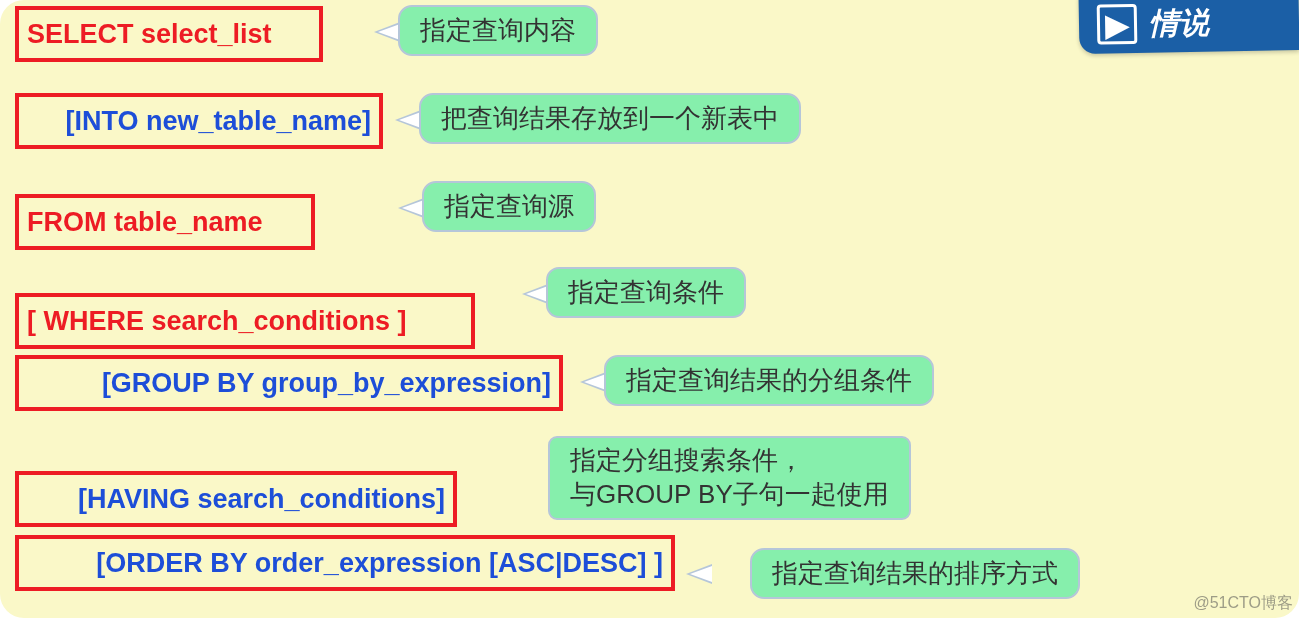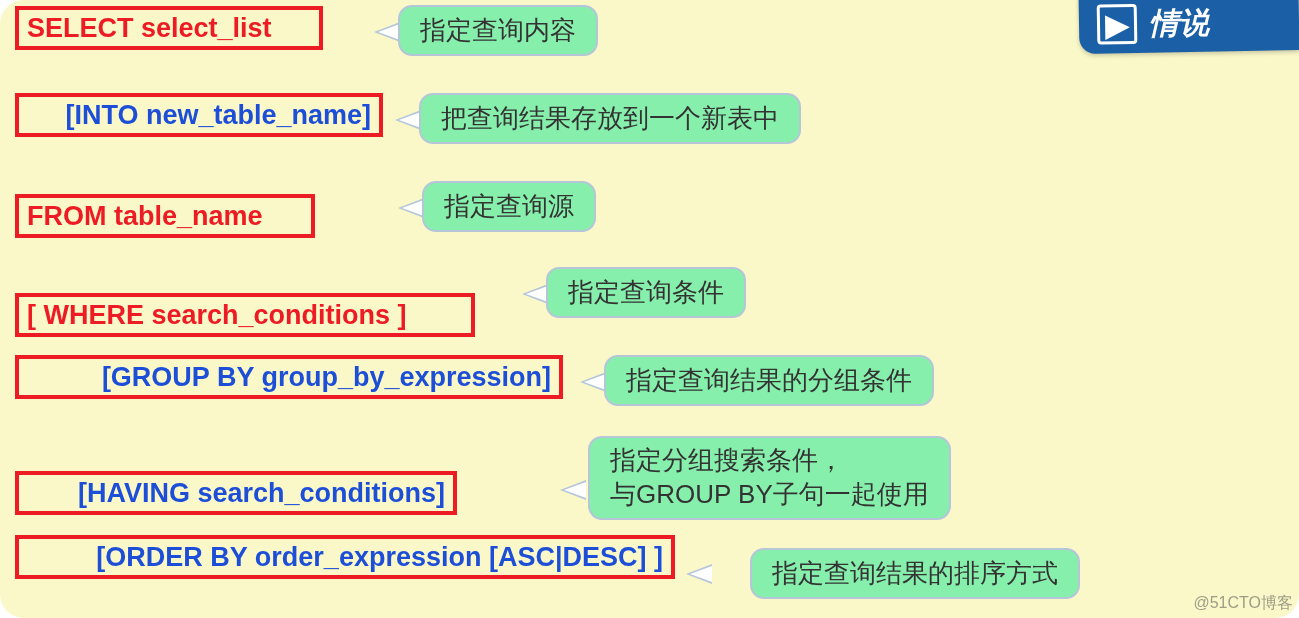--- a/index.html
+++ b/index.html
@@ -21,21 +21,21 @@
   .sql-box {
     position: absolute;
     border: 4px solid #ED1C24;
     background: transparent;
     font-weight: bold;
     font-size: 27px;
     display: flex;
     align-items: center;
     padding: 0 8px;
     box-sizing: border-box;
-    height: 44px;
+    height: 56px;
     white-space: nowrap;
   }
   .sql-red { color: #ED1C24; }
   .sql-blue { color: #1d4ed8; justify-content: flex-end; }
   .bubble {
     position: absolute;
     background: #86efac;
     border: 2px solid #B5C6D9;
     border-radius: 14px;
     font-size: 26px;
@@ -149,21 +149,21 @@
   </div>
   <div class="tail tail-left" style="left:580px; top:372px;"></div>
   <div class="bubble" style="left:604px; top:355px;">
     <span>指定查询结果的分组条件</span>
   </div>
 
   <div class="sql-box sql-blue" style="left:15px; top:443px; width:442px;margin-top:28px;">
     <span>[HAVING search_conditions]</span>
   </div>
   <div class="tail tail-left" style="left:560px; top:480px;"></div>
-  <div class="bubble" style="left:588px; top:436px; white-space:pre-line; line-height:1.3;">
+  <div class="bubble" style="left:548px; top:436px; white-space:pre-line; line-height:1.3;border-radius:9px;">
     <span>指定分组搜索条件，
 与GROUP BY子句一起使用</span>
   </div>
 
   <div class="sql-box sql-blue" style="left:15px; top:535px; width:660px;">
     <span>[ORDER BY order_expression [ASC|DESC] ]</span>
   </div>
   <div class="tail tail-left" style="left:686px; top:564px;"></div>
   <div class="bubble" style="left:750px; top:548px;">
     <span>指定查询结果的排序方式</span>

